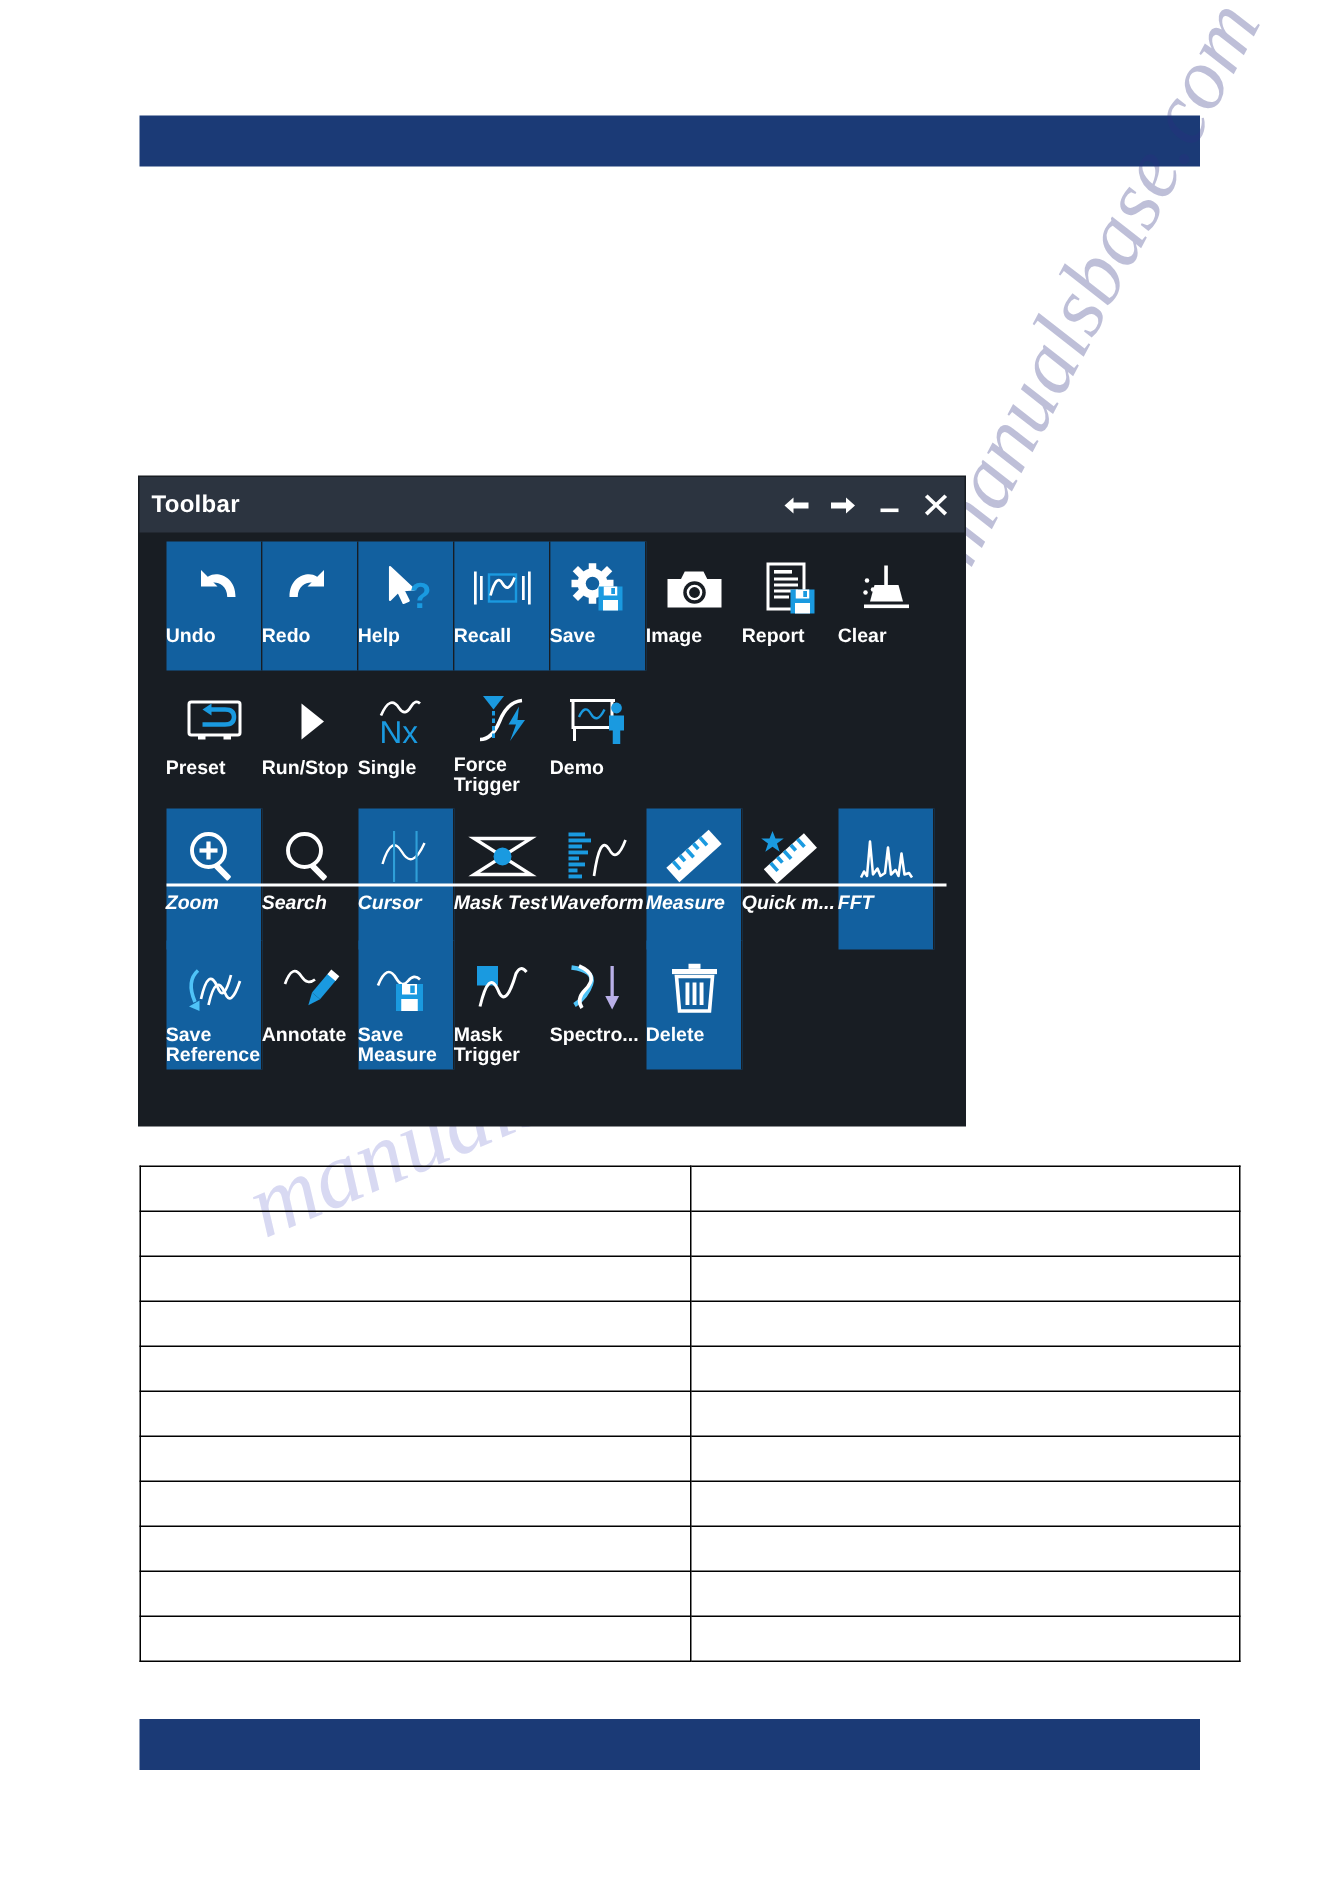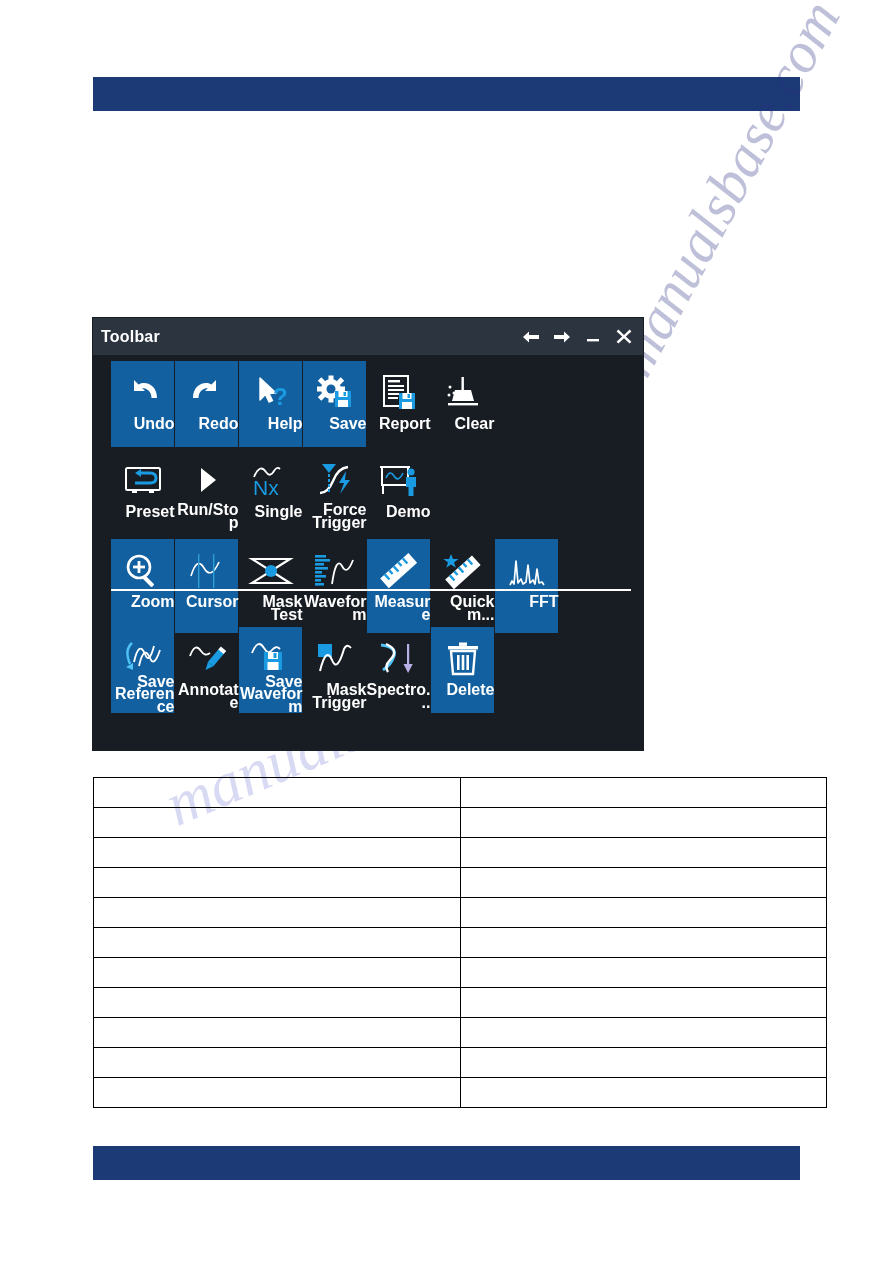--- a/index.html
+++ b/index.html
@@ -122,31 +122,31 @@
   }
   .tile .glyph {
     height: 48px;
     width: 56px;
     display: flex;
     align-items: center;
     justify-content: center;
   }
   .tile .glyph svg { display: block; overflow: visible; }
   .tile .label {
-    font-size: 16px;
+    font-size: 13px;
     font-weight: bold;
     line-height: 12.5px;
-    text-align: right;
+    text-align: left;
     width: 64px;
     word-break: break-word;
     margin-top: 1px;
   }
 
   #row1 .tile { height: 86px; }
-  #row3 .tile { height: 94px; }
+  #row3 .tile { height: 94px; font-style: italic; }
   #row4 .tile { height: 86px; }
   #row2 .tile { height: 80px; }
 
   #separator {
     position: absolute;
     left: 18px;
     width: 520px;
     height: 2px;
     background: #ffffff;
     top: 234px;
@@ -235,20 +235,33 @@
       <div class="tile sel">
         <div class="glyph">
           <svg width="40" height="36" viewBox="0 0 40 36">
             <path d="M9 3 L9 25 L14.5 19.5 L18 27 L21.5 25.5 L18 18.5 L25 18 Z" fill="#ffffff" stroke="#ffffff" stroke-width="1.4" stroke-linejoin="round"></path>
             <text x="22" y="30" font-family="Liberation Sans, sans-serif" font-size="24" font-weight="bold" fill="#1a9ae0">?</text>
           </svg>
         </div>
         <div class="label">Help</div>
       </div>
 
+      <div class="tile sel">
+        <div class="glyph">
+          <svg width="44" height="32" viewBox="0 0 44 32">
+            <rect x="13" y="6" width="18" height="18" fill="none" stroke="#1a9ae0" stroke-width="1.6"></rect>
+            <path d="M14 20 Q18 5, 22 12 Q26 19, 30 8" fill="none" stroke="#ffffff" stroke-width="1.8"></path>
+            <rect x="3" y="4" width="1.8" height="22" fill="#ffffff"></rect>
+            <rect x="7" y="7" width="1.8" height="16" fill="#ffffff"></rect>
+            <rect x="35" y="7" width="1.8" height="16" fill="#ffffff"></rect>
+            <rect x="39" y="4" width="1.8" height="22" fill="#ffffff"></rect>
+          </svg>
+        </div>
+        <div class="label">Recall</div>
+      </div>
 
       <div class="tile sel">
         <div class="glyph">
           <svg width="40" height="36" viewBox="0 0 40 36">
             <g fill="#ffffff">
               <circle cx="16" cy="14" r="10"></circle>
               <g>
                 <rect x="13.5" y="0.5" width="5" height="6"></rect>
                 <rect x="13.5" y="21.5" width="5" height="6"></rect>
                 <rect x="2" y="11.5" width="6" height="5"></rect>
@@ -264,20 +277,31 @@
               <rect x="0" y="0" width="16" height="16" fill="#1a9ae0"></rect>
               <rect x="3.5" y="0" width="9" height="6" fill="#ffffff"></rect>
               <rect x="8.5" y="1" width="2.5" height="4" fill="#1a9ae0"></rect>
               <rect x="3" y="9" width="10" height="7" fill="#ffffff"></rect>
             </g>
           </svg>
         </div>
         <div class="label">Save</div>
       </div>
 
+      <div class="tile">
+        <div class="glyph">
+          <svg width="40" height="30" viewBox="0 0 40 30">
+            <path d="M2 8 L11 8 L13.5 3 L26 3 L28.5 8 L38 8 L38 27 L2 27 Z" fill="#ffffff"></path>
+            <circle cx="20" cy="17" r="7.5" fill="#181d23"></circle>
+            <circle cx="20" cy="17" r="5.2" fill="#ffffff"></circle>
+            <circle cx="20" cy="17" r="3.6" fill="#181d23"></circle>
+          </svg>
+        </div>
+        <div class="label">Image</div>
+      </div>
 
       <div class="tile">
         <div class="glyph">
           <svg width="38" height="36" viewBox="0 0 38 36">
             <rect x="4" y="1" width="24" height="30" fill="none" stroke="#ffffff" stroke-width="2"></rect>
             <rect x="8" y="5" width="12" height="2.4" fill="#ffffff"></rect>
             <rect x="8" y="10" width="16" height="2" fill="#ffffff"></rect>
             <rect x="8" y="14" width="16" height="2" fill="#ffffff"></rect>
             <rect x="8" y="18" width="16" height="2" fill="#ffffff"></rect>
             <rect x="8" y="22" width="10" height="2" fill="#ffffff"></rect>
@@ -384,20 +408,29 @@
           <svg width="38" height="36" viewBox="0 0 38 36">
             <circle cx="15" cy="14" r="11" fill="none" stroke="#ffffff" stroke-width="2.6"></circle>
             <rect x="13.6" y="8" width="2.8" height="12" fill="#ffffff"></rect>
             <rect x="9" y="12.6" width="12" height="2.8" fill="#ffffff"></rect>
             <rect x="22" y="22" width="4" height="13" rx="1" fill="#ffffff" transform="rotate(-45 24 28)"></rect>
           </svg>
         </div>
         <div class="label">Zoom</div>
       </div>
 
+      <div class="tile">
+        <div class="glyph">
+          <svg width="38" height="36" viewBox="0 0 38 36">
+            <circle cx="15" cy="14" r="11" fill="none" stroke="#ffffff" stroke-width="2.6"></circle>
+            <rect x="22" y="22" width="4" height="13" rx="1" fill="#ffffff" transform="rotate(-45 24 28)"></rect>
+          </svg>
+        </div>
+        <div class="label">Search</div>
+      </div>
 
       <div class="tile sel">
         <div class="glyph">
           <svg width="40" height="34" viewBox="0 0 40 34">
             <path d="M4 22 Q10 2, 17 14 Q24 26, 32 8" fill="none" stroke="#ffffff" stroke-width="1.6"></path>
             <rect x="11" y="0" width="1.4" height="34" fill="#2f9fd8"></rect>
             <rect x="26" y="0" width="1.4" height="34" fill="#2f9fd8"></rect>
           </svg>
         </div>
         <div class="label">Cursor</div>
@@ -512,21 +545,21 @@
           <svg width="42" height="34" viewBox="0 0 42 34">
             <path d="M2 15 Q8 0, 14 10 Q18 17, 22 12 Q26 7, 30 11" fill="none" stroke="#ffffff" stroke-width="1.8"></path>
             <g transform="translate(14,14)">
               <rect x="0" y="0" width="18" height="18" fill="#1a9ae0"></rect>
               <rect x="4" y="0" width="10" height="7" fill="#ffffff"></rect>
               <rect x="9.5" y="1" width="3" height="5" fill="#1a9ae0"></rect>
               <rect x="3.5" y="10" width="11" height="8" fill="#ffffff"></rect>
             </g>
           </svg>
         </div>
-        <div class="label">Save Waveform</div>
+        <div class="label">Save Measure</div>
       </div>
 
       <div class="tile">
         <div class="glyph">
           <svg width="42" height="32" viewBox="0 0 42 32">
             <rect x="4" y="1" width="14" height="13" fill="#1a9ae0"></rect>
             <path d="M6 28 Q12 3, 18 17 Q23 30, 30 6 Q33 0, 37 5" fill="none" stroke="#ffffff" stroke-width="2"></path>
           </svg>
         </div>
         <div class="label">Mask Trigger</div>

